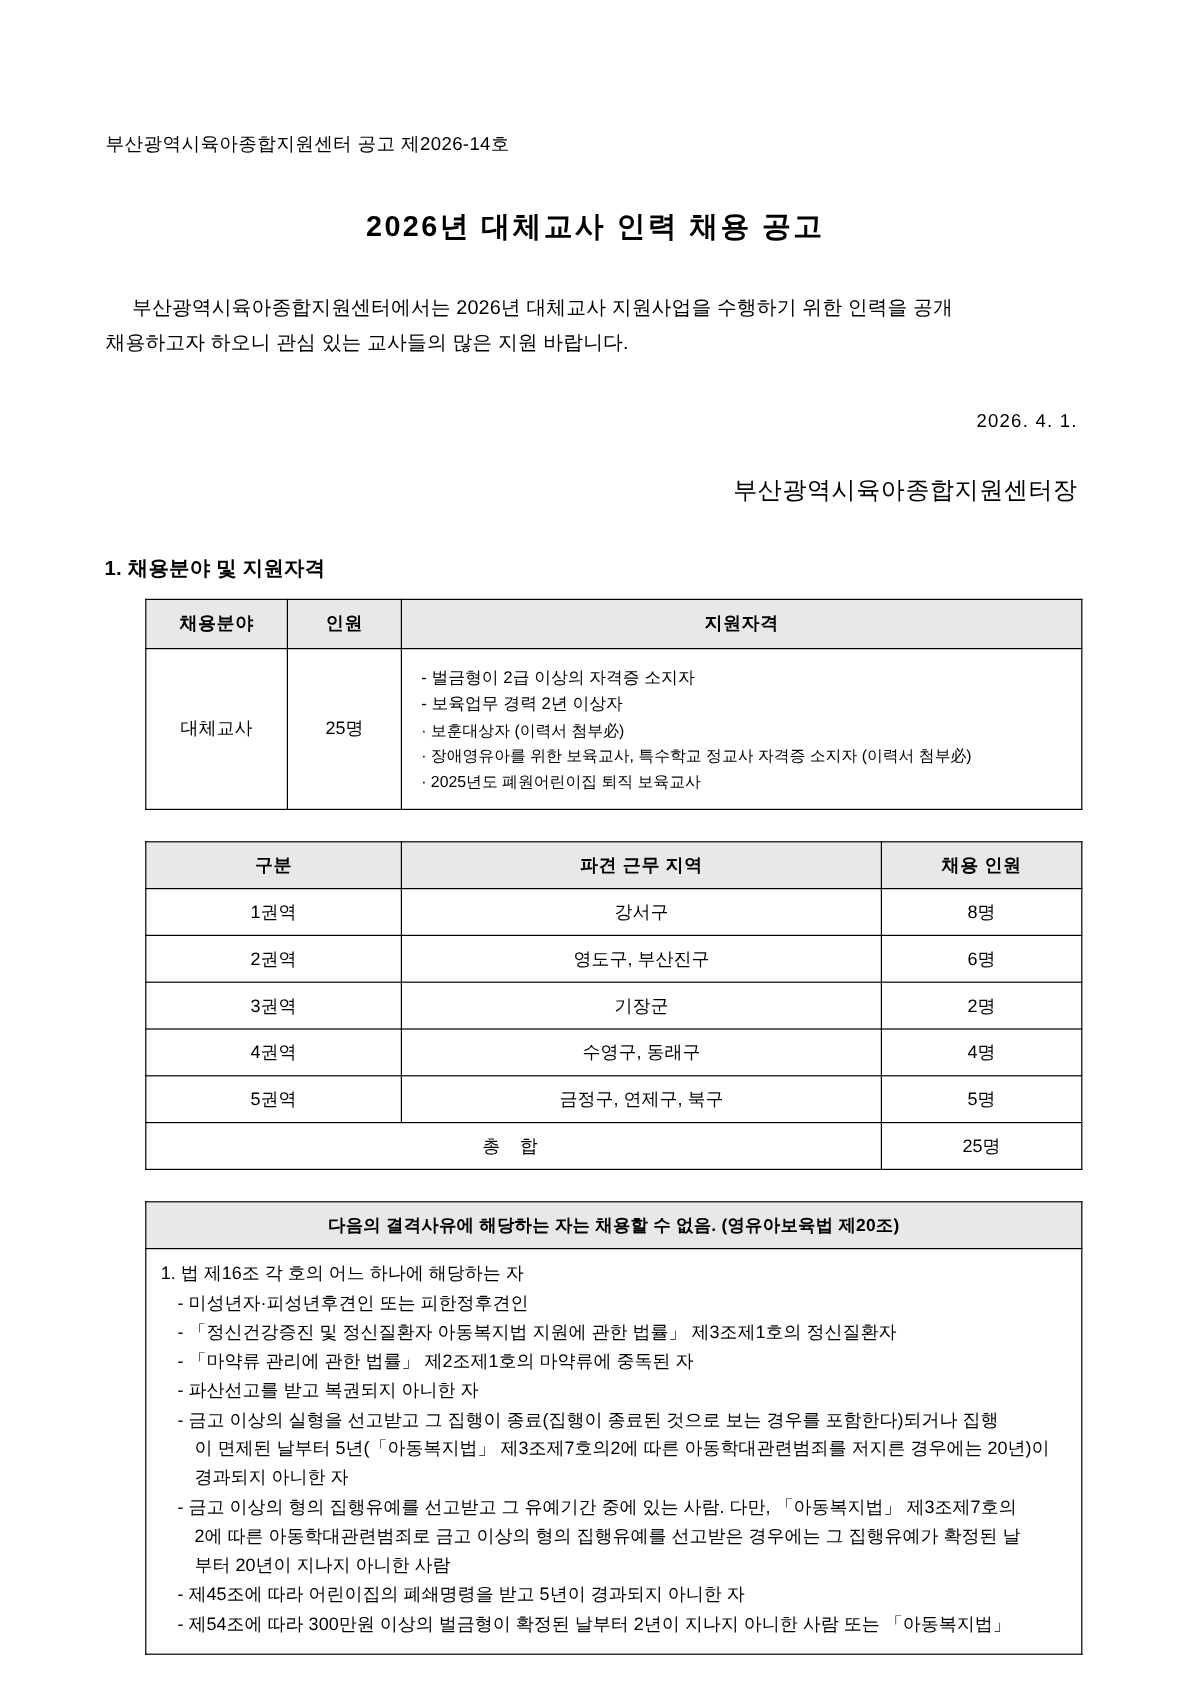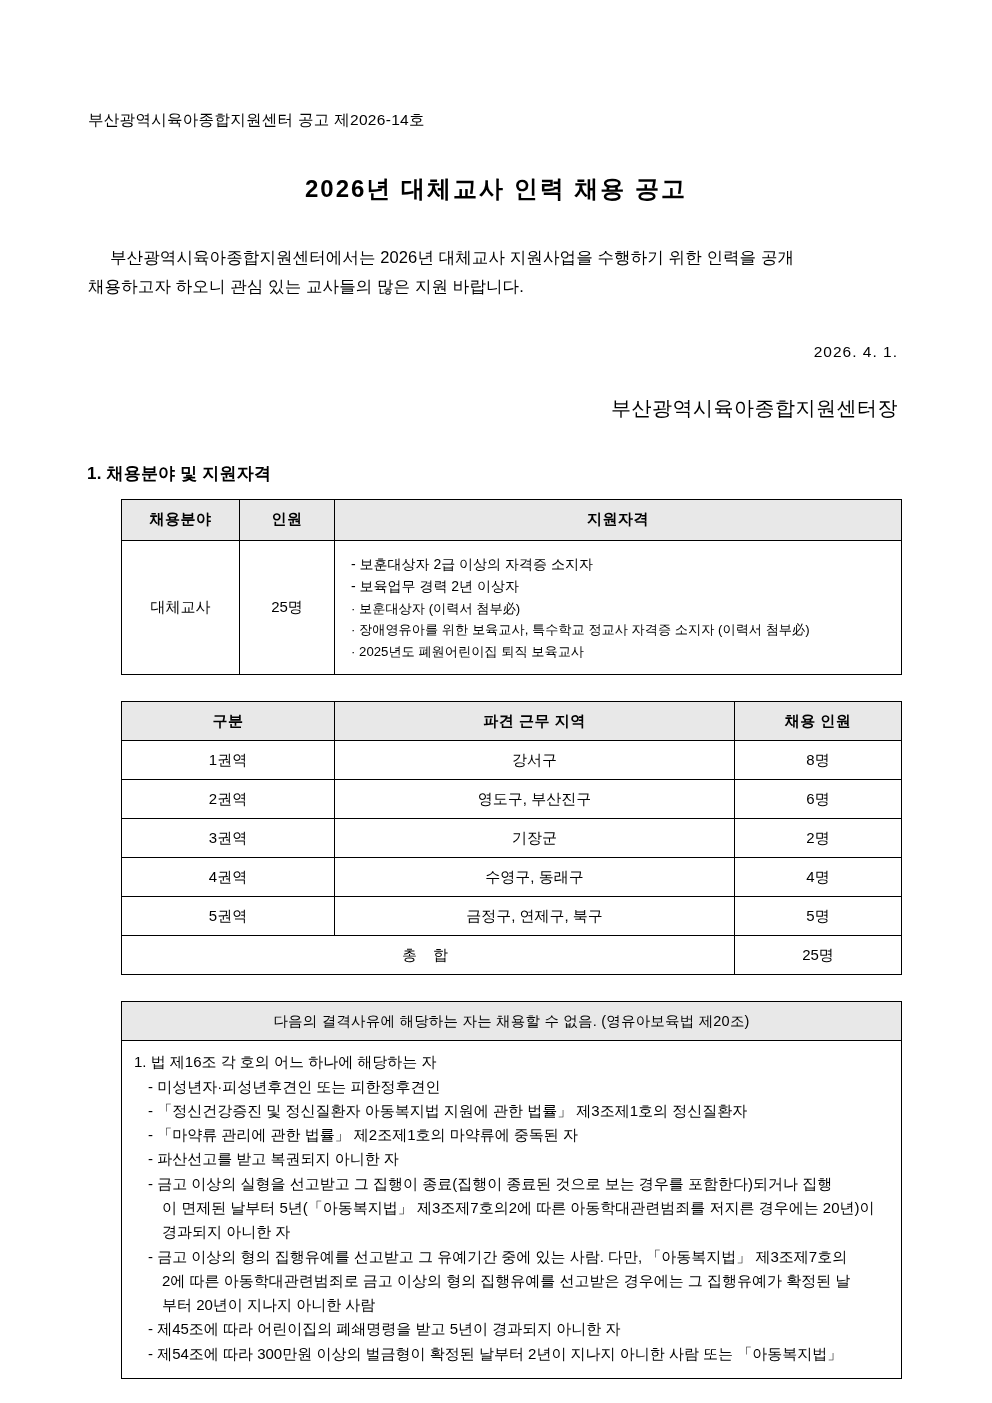--- a/index.html
+++ b/index.html
@@ -122,21 +122,21 @@
   }
   .t2 td.total {
     letter-spacing: 6px;
   }
 
   .t3 {
     margin-top: 26px;
   }
   .t3 th {
     background: #e8e8e8;
-    font-weight: normal;
+    font-weight: bold;
     font-size: 14.5px;
     height: 26px;
     letter-spacing: 0.2px;
   }
   .t3 td.body {
     text-align: left;
     padding: 9px 10px 12px 12px;
     line-height: 1.62;
     font-size: 15px;
   }
@@ -179,21 +179,21 @@
         <th>채용분야</th>
         <th>인원</th>
         <th>지원자격</th>
       </tr>
     </thead>
     <tbody>
       <tr>
         <td class="field">대체교사</td>
         <td class="count">25명</td>
         <td class="qual">
-          <div class="q-line">- 보훈대상자 2급 이상의 자격증 소지자</div>
+          <div class="q-line">- 벌금형이 2급 이상의 자격증 소지자</div>
           <div class="q-line">- 보육업무 경력 2년 이상자</div>
           <div class="q-line small">· 보훈대상자 (이력서 첨부必)</div>
           <div class="q-line small">· 장애영유아를 위한 보육교사, 특수학교 정교사 자격증 소지자 (이력서 첨부必)</div>
           <div class="q-line small">· 2025년도 폐원어린이집 퇴직 보육교사</div>
         </td>
       </tr>
     </tbody>
   </table>
 
   <table class="t2">

